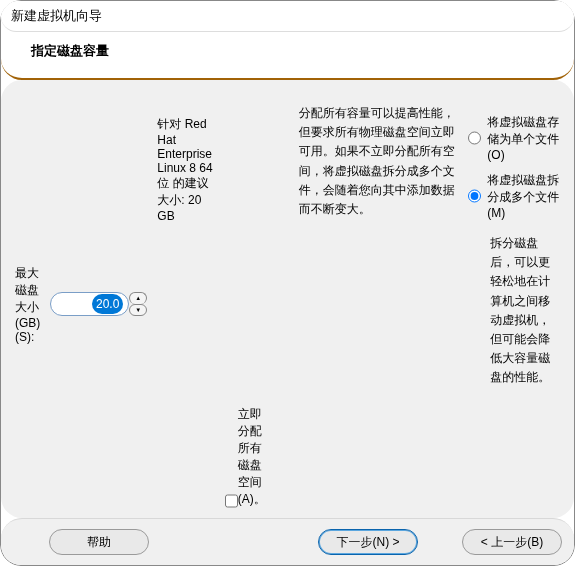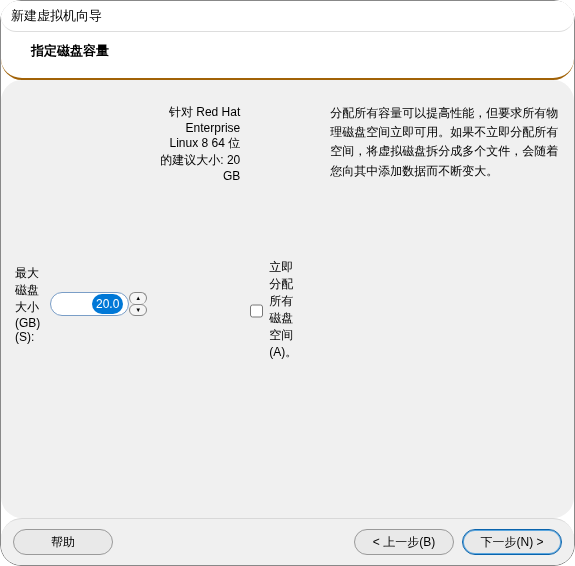--- a/index.html
+++ b/index.html
@@ -91,27 +91,25 @@
     font-size: 6px;
     line-height: 1;
     padding: 0;
     cursor: pointer;
     display: flex;
     align-items: center;
     justify-content: center;
   }
   .spinner-btns button:first-child { border-bottom: none; }
   .recommend {
-    margin: 4px 0 6px 0;
-    text-align: right;
+    margin: 16px 0 6px 0;
   }
   .checkbox-row {
     display: flex;
-    align-items: center;
-    gap: 6px;
+    align-items: flex-end;
     margin-top: 12px;
   }
   .checkbox-row input[type=checkbox] {
     width: 14px; height: 14px; margin: 1px 0 0 0;
   }
   .desc {
     margin: 4px 0 0 22px;
     line-height: 1.6;
   }
   .radio-group {
@@ -139,20 +137,21 @@
   .footer .spacer { flex: 1; }
   .btn {
     min-width: 100px;
     height: 26px;
     border: 1px solid #9a9a9a;
     background: #e9e9e9;
     font-family: inherit;
     font-size: 12px;
     cursor: pointer;
     padding: 0 10px;
+    margin-left: 36px;
   }
   .btn.default {
     border: 1px solid #0a64ad;
     box-shadow: 0 0 0 1px #5ca7df inset;
   }
 </style>
 </head>
 <body>
 
 <div class="dialog">
@@ -181,23 +180,34 @@
     </div>
 
     <div class="recommend">针对 Red Hat Enterprise Linux 8 64 位 的建议大小: 20 GB</div>
 
     <div class="checkbox-row">
       <input type="checkbox" style="">
       <label>立即分配所有磁盘空间(A)。</label>
     </div>
     <div class="desc">分配所有容量可以提高性能，但要求所有物理磁盘空间立即可用。如果不立即分配所有空间，将虚拟磁盘拆分成多个文件，会随着您向其中添加数据而不断变大。</div>
 
+    <div class="radio-group">
+      <div class="radio-row">
+        <input type="radio" name="storage" style="">
+        <label>将虚拟磁盘存储为单个文件(O)</label>
+      </div>
+      <div class="radio-row">
+        <input type="radio" name="storage" checked="" style="">
+        <label>将虚拟磁盘拆分成多个文件(M)</label>
+      </div>
+      <div class="desc">拆分磁盘后，可以更轻松地在计算机之间移动虚拟机，但可能会降低大容量磁盘的性能。</div>
+    </div>
 
   </div>
 
   <div class="footer">
     <button class="btn">帮助</button>
     <div class="spacer"></div>
+    <button class="btn default">下一步(N) &gt;</button>
     <button class="btn">&lt; 上一步(B)</button>
-    <button class="btn default">下一步(N) &gt;</button>
   </div>
 
 </div>
 
 </body></html>

